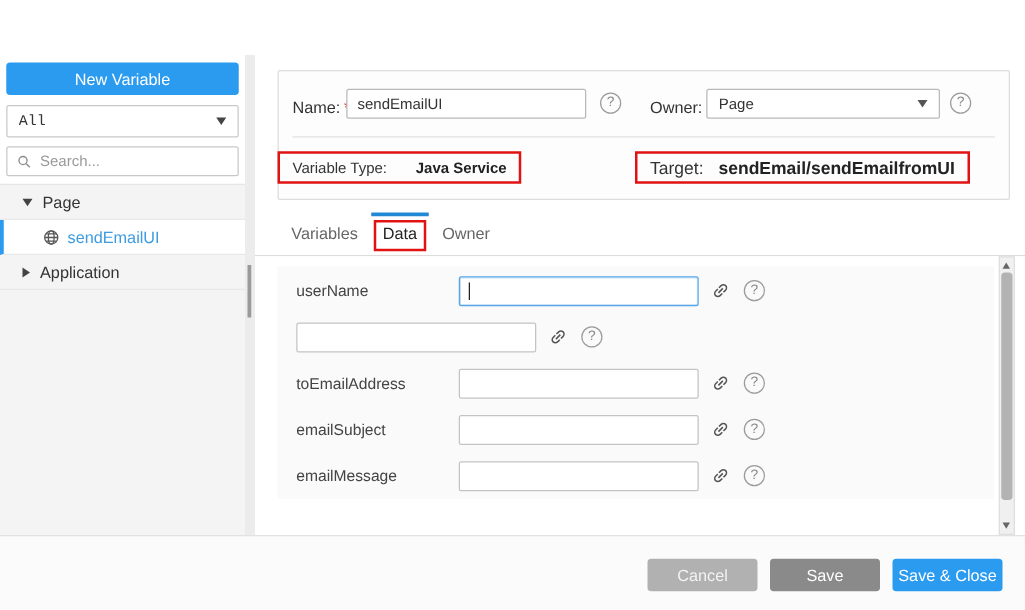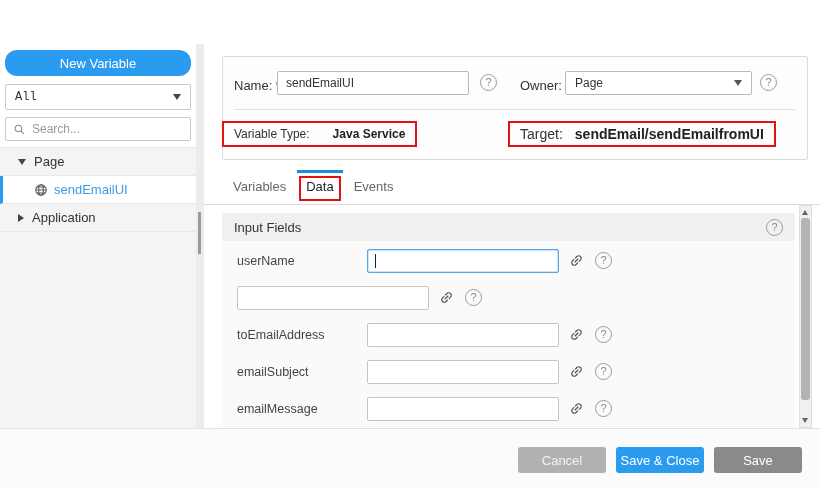--- a/index.html
+++ b/index.html
@@ -21,21 +21,21 @@
            display:inline-flex; align-items:center; justify-content:center;
            color:#8a8a8a; font-size:11px; flex:0 0 auto; background:transparent; }
   .qicon::before { content:"?"; line-height:1; }
 
   
   .sidebar { position:absolute; left:0; top:44px; width:196px; height:384px;
              background:#f4f4f4; }
   .side-controls { height:104px; background:#fff; padding:6px 5px 0 5px;
                    border-bottom:1px solid #e6e6e6; }
   .btn-new { display:block; width:100%; height:26px; background:#2b9bf0; border:none;
-             border-radius:12px; color:#fff; font-size:13px; cursor:pointer;
+             border-radius:3px; color:#fff; font-size:13px; cursor:pointer;
              font-family:"Liberation Sans", sans-serif; }
   .filter-select { margin-top:8px; height:26px; border:1px solid #c9c9c9; border-radius:2px;
                    background:#fff; display:flex; align-items:center; padding:0 9px;
                    font-size:12px; color:#333; cursor:pointer;font-family:Liberation Mono, monospace; }
   .filter-select .tri-down { margin-left:auto; }
   .search-box { margin-top:7px; height:24px; border:1px solid #c9c9c9; border-radius:2px;
                 background:#fff; display:flex; align-items:center; padding:0 7px; gap:6px; }
   .search-box input { border:none; outline:none; width:100%; font-size:12px; color:#333;
                       font-family:"Liberation Sans", sans-serif; background:transparent; }
   .search-box input::placeholder { color:#9a9a9a; }
@@ -220,30 +220,26 @@
     <div class="tab-bar">
       <div class="tab">
         <span>Variables</span>
       </div>
       <div class="tab t-data active">
         <div class="indicator"></div>
         <span>Data</span>
         <div class="annot-box"></div>
       </div>
       <div class="tab">
-        <span>Events</span>
+        <span>Owner</span>
       </div>
     </div>
 
     <div class="tab-content">
       <div class="fields-panel">
-        <div class="fields-header">
-          <span>Input Fields</span>
-          <span class="qicon"></span>
-        </div>
         <div class="fields-body">
 
           <div class="frow">
             <span class="flabel">userName</span>
             <span class="finput-wrap">
               <input class="finput focused" value="" style="">
               <span class="cursor-bar"></span>
             </span>
             <span class="link-icon">
               <svg viewBox="0 0 24 24" width="15" height="15">
@@ -311,17 +307,17 @@
         <span class="sb-up"></span>
         <div class="sb-thumb"></div>
         <span class="sb-down"></span>
       </div>
     </div>
 
   </div>
 
   <div class="footer">
     <button class="fbtn cancel">Cancel</button>
+    <button class="fbtn save">Save</button>
     <button class="fbtn primary">Save &amp; Close</button>
-    <button class="fbtn save">Save</button>
   </div>
 
 </div>
 
 </body></html>

